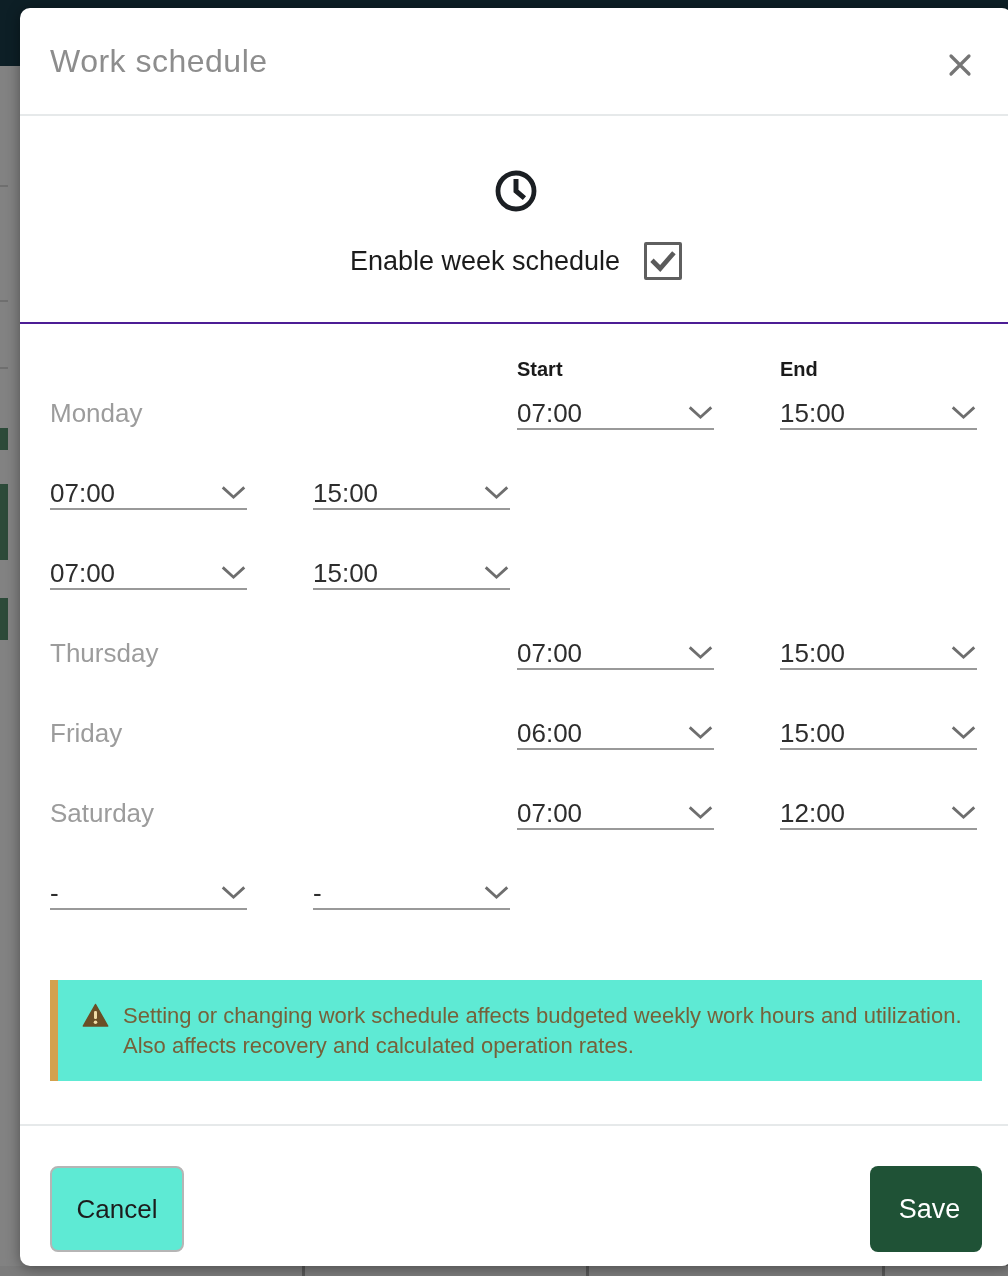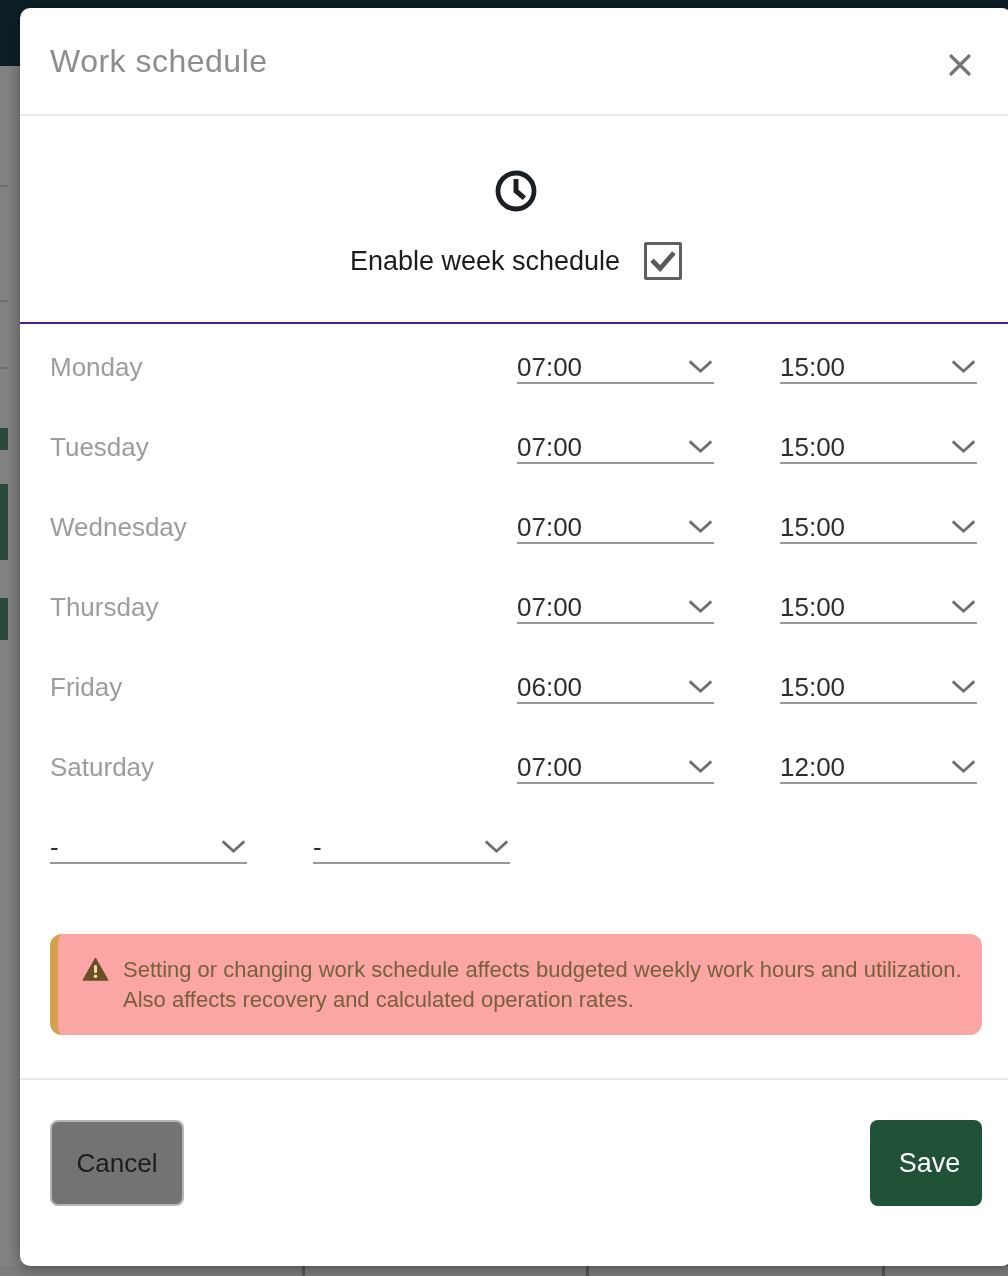--- a/index.html
+++ b/index.html
@@ -72,21 +72,21 @@
     padding:21px 20px 20px 24px;box-sizing:border-box;
   }
   .warning-icon{flex:0 0 auto;margin-top:2px;}
   .warning-text{font-size:22px;color:#76613a;line-height:30px;max-width:856px;}
 
   
   .footer-divider{margin-top:43px;border-top:2px solid #e6e9ea;}
   .modal-footer{display:flex;justify-content:space-between;align-items:flex-start;padding:40px 30px 0 30px;}
   button{font-family:inherit;}
   .btn-cancel{
-    width:134px;height:86px;background:#737373;border:2px solid #b5b5b5;border-radius:8px;
+    width:134px;height:86px;background:#5eead4;border:2px solid #b5b5b5;border-radius:8px;
     font-size:26px;color:#1c1c1c;cursor:pointer;
   }
   .btn-save{
     width:112px;height:86px;border:none;border-radius:8px;
     font-size:27px;color:#ffffff;cursor:pointer;background:#1f5236;padding-left:13px;
   }
 </style>
 </head>
 <body>
 
@@ -128,20 +128,25 @@
       <span class="enable-label">Enable week schedule</span>
       <div class="checkbox" data-checked="true">
         <svg width="30" height="30" viewBox="0 0 32 32">
           <path d="M6 17 L13 24 L26 9" stroke="#5a5a5a" stroke-width="5" fill="none" stroke-linecap="square"></path>
         </svg>
       </div>
     </div>
   </div>
 
   <div class="table-section">
+    <div class="sched-header">
+      <div class="col-day"></div>
+      <div class="col-start"><span class="hdr">Start</span></div>
+      <div class="col-end"><span class="hdr">End</span></div>
+    </div>
 
     <div class="sched-row">
       <div class="col-day"><span class="day-label">Monday</span></div>
       <div class="col-start">
         <div class="select">
           <span class="val">07:00</span>
           <span class="chev"><svg width="27" height="15" viewBox="0 0 28 16">
                 <path d="M2.5 2.5 L14 13 L25.5 2.5" stroke="#6e6e6e" stroke-width="3" fill="none"></path>
               </svg></span>
         </div>
@@ -150,41 +155,39 @@
         <div class="select">
           <span class="val">15:00</span>
           <span class="chev"><svg width="27" height="15" viewBox="0 0 28 16">
                 <path d="M2.5 2.5 L14 13 L25.5 2.5" stroke="#6e6e6e" stroke-width="3" fill="none"></path>
               </svg></span>
         </div>
       </div>
     </div>
 
     <div class="sched-row">
-      <div class="col-day"><span class="day-label">Tuesday</span></div>
-      <div class="col-start">
-        <div class="select">
-          <span class="val">07:00</span>
-          <span class="chev"><svg width="27" height="15" viewBox="0 0 28 16">
-                <path d="M2.5 2.5 L14 13 L25.5 2.5" stroke="#6e6e6e" stroke-width="3" fill="none"></path>
-              </svg></span>
-        </div>
-      </div>
-      <div class="col-end">
-        <div class="select">
-          <span class="val">15:00</span>
-          <span class="chev"><svg width="27" height="15" viewBox="0 0 28 16">
-                <path d="M2.5 2.5 L14 13 L25.5 2.5" stroke="#6e6e6e" stroke-width="3" fill="none"></path>
-              </svg></span>
-        </div>
-      </div>
-    </div>
-
-    <div class="sched-row">
-      <div class="col-day"><span class="day-label">Wednesday</span></div>
+      <div class="col-start">
+        <div class="select">
+          <span class="val">07:00</span>
+          <span class="chev"><svg width="27" height="15" viewBox="0 0 28 16">
+                <path d="M2.5 2.5 L14 13 L25.5 2.5" stroke="#6e6e6e" stroke-width="3" fill="none"></path>
+              </svg></span>
+        </div>
+      </div>
+      <div class="col-end">
+        <div class="select">
+          <span class="val">15:00</span>
+          <span class="chev"><svg width="27" height="15" viewBox="0 0 28 16">
+                <path d="M2.5 2.5 L14 13 L25.5 2.5" stroke="#6e6e6e" stroke-width="3" fill="none"></path>
+              </svg></span>
+        </div>
+      </div>
+    </div>
+
+    <div class="sched-row">
       <div class="col-start">
         <div class="select">
           <span class="val">07:00</span>
           <span class="chev"><svg width="27" height="15" viewBox="0 0 28 16">
                 <path d="M2.5 2.5 L14 13 L25.5 2.5" stroke="#6e6e6e" stroke-width="3" fill="none"></path>
               </svg></span>
         </div>
       </div>
       <div class="col-end">
         <div class="select">
@@ -269,21 +272,21 @@
         <div class="select">
           <span class="val">-</span>
           <span class="chev"><svg width="27" height="15" viewBox="0 0 28 16">
                 <path d="M2.5 2.5 L14 13 L25.5 2.5" stroke="#6e6e6e" stroke-width="3" fill="none"></path>
               </svg></span>
         </div>
       </div>
     </div>
   </div>
 
-  <div class="warning" style="background: #fca5a5; border-left-color: rgb(212, 161, 78); border-radius: 12px;">
+  <div class="warning" style="background: #5eead4; border-left-color: rgb(212, 161, 78);">
     <span class="warning-icon">
       <svg width="27" height="25" viewBox="0 0 27 25">
         <path d="M13.5 1.5 L25.7 23 H1.3 Z" fill="#6b4f26" stroke="#6b4f26" stroke-width="1.5" stroke-linejoin="round"></path>
         <rect x="12" y="8" width="3" height="8" rx="1.2" fill="#f0dca6"></rect>
         <circle cx="13.5" cy="19.3" r="1.8" fill="#f0dca6"></circle>
       </svg>
     </span>
     <span class="warning-text" style="color: rgb(118, 97, 58);">Setting or changing work schedule affects budgeted weekly work hours and utilization. Also affects recovery and calculated operation rates.</span>
   </div>
 

